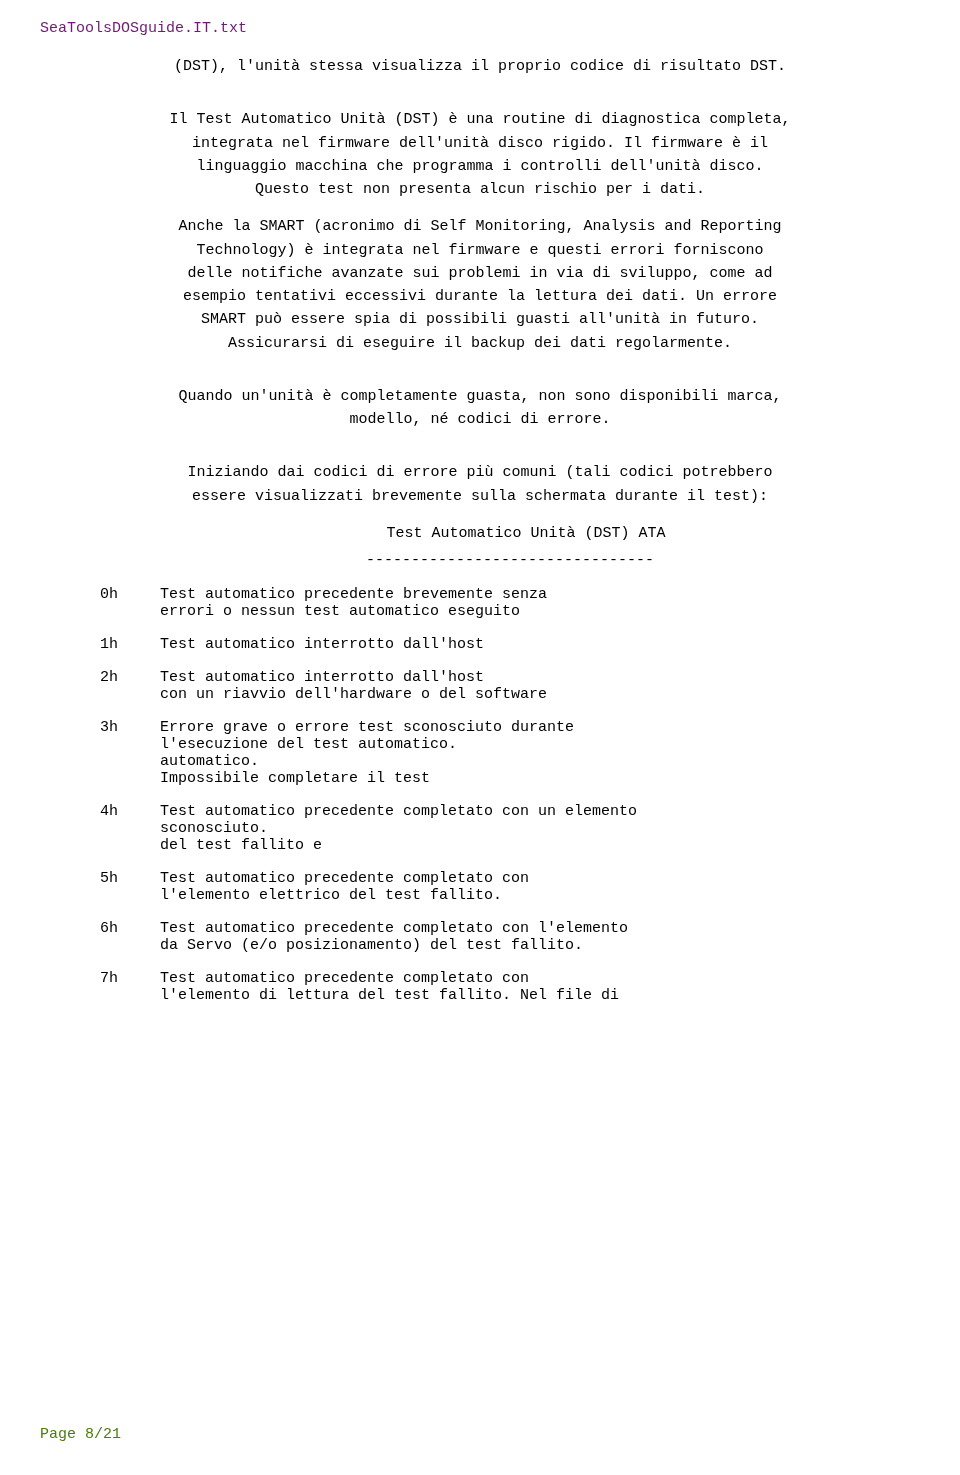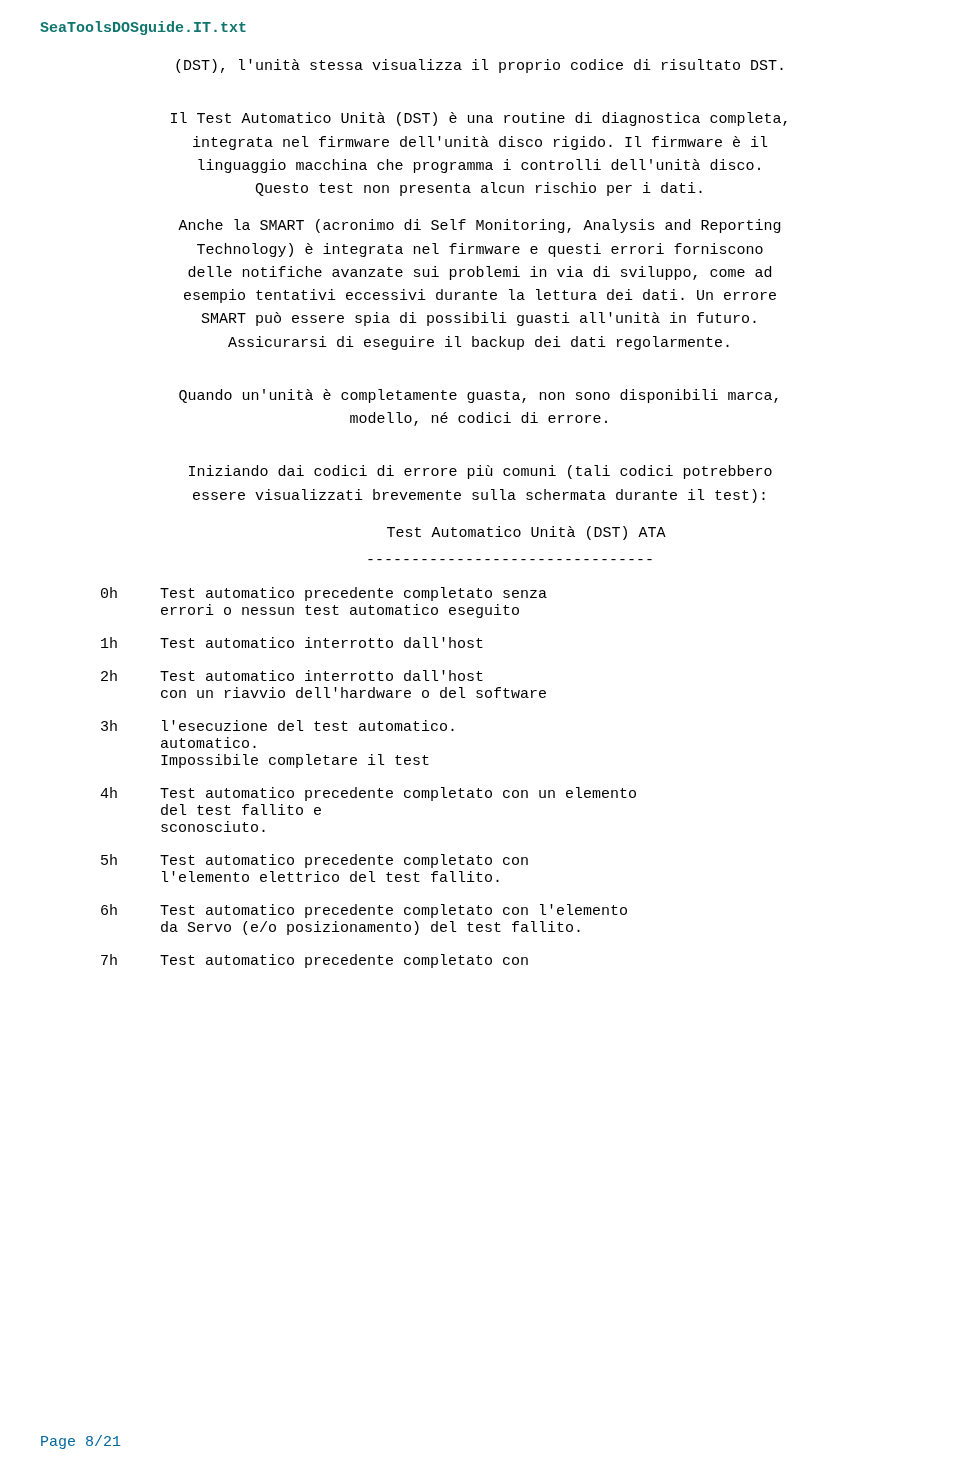--- a/index.html
+++ b/index.html
@@ -11,23 +11,23 @@
       background: #ffffff;
       font-family: 'Courier New', Courier, monospace;
       font-size: 15px;
       color: #000000;
       width: 960px;
       min-height: 1475px;
       padding: 20px 40px 40px 40px;
     }
     .page-title {
       font-size: 15px;
-      font-weight: bold;
+      font-weight: normal;
       margin-bottom: 18px;
-      color: #0f766e;
+      color: #701a75;
     }
     .text-block {
       line-height: 1.55;
       margin-bottom: 14px;
       white-space: pre-wrap;
       word-wrap: break-word;
       text-align: center;
     }
     .indented-section {
       margin-left: 60px;
@@ -47,24 +47,24 @@
     }
     .code-col {
       min-width: 60px;
       flex-shrink: 0;
     }
     .desc-col {
       flex: 1;
     }
     .page-footer {
       position: fixed;
-      bottom: 24px;
+      bottom: 32px;
       left: 40px;
       font-size: 15px;
-      color: #0369a1;
+      color: #4d7c0f;
     }
     .spacer {
       height: 16px;
     }
   </style>
 </head>
 <body>
 
 <div class="page-title">SeaToolsDOSguide.IT.txt</div>
 
@@ -94,21 +94,21 @@
 <div class="text-block">Iniziando dai codici di errore più comuni (tali codici potrebbero
 essere visualizzati brevemente sulla schermata durante il test):</div>
 
 <div class="indented-section">
   <div class="text-block table-header">Test Automatico Unità (DST) ATA</div>
   <div class="text-block separator">--------------------------------</div>
 
   <div class="table-row-item" style="margin-top:4px;">
     <div class="code-col">0h</div>
     <div class="desc-col">
-      <div>Test automatico precedente completato senza</div>
+      <div>Test automatico precedente brevemente senza</div>
       <div>errori o nessun test automatico eseguito</div>
     </div>
   </div>
 
   <div style="height:12px;"></div>
 
   <div class="table-row-item">
     <div class="code-col">1h</div>
     <div class="desc-col">
       <div>Test automatico interrotto dall'host</div>
@@ -123,34 +123,35 @@
       <div>Test automatico interrotto dall'host</div>
       <div>con un riavvio dell'hardware o del software</div>
     </div>
   </div>
 
   <div style="height:12px;"></div>
 
   <div class="table-row-item">
     <div class="code-col">3h</div>
     <div class="desc-col">
+      <div>Errore grave o errore test sconosciuto durante</div>
       <div>l'esecuzione del test automatico.</div>
       <div>automatico.</div>
       <div>Impossibile completare il test</div>
     </div>
   </div>
 
   <div style="height:12px;"></div>
 
   <div class="table-row-item">
     <div class="code-col">4h</div>
     <div class="desc-col">
       <div>Test automatico precedente completato con un elemento</div>
+      <div>sconosciuto.</div>
       <div>del test fallito e</div>
-      <div>sconosciuto.</div>
     </div>
   </div>
 
   <div style="height:12px;"></div>
 
   <div class="table-row-item">
     <div class="code-col">5h</div>
     <div class="desc-col">
       <div>Test automatico precedente completato con</div>
       <div>l'elemento elettrico del test fallito.</div>
@@ -166,17 +167,18 @@
       <div>da Servo (e/o posizionamento) del test fallito.</div>
     </div>
   </div>
 
   <div style="height:12px;"></div>
 
   <div class="table-row-item">
     <div class="code-col">7h</div>
     <div class="desc-col">
       <div>Test automatico precedente completato con</div>
+      <div>l'elemento di lettura del test fallito. Nel file di</div>
     </div>
   </div>
 </div>
 
 <div class="page-footer">Page 8/21</div>
 
 </body></html>

